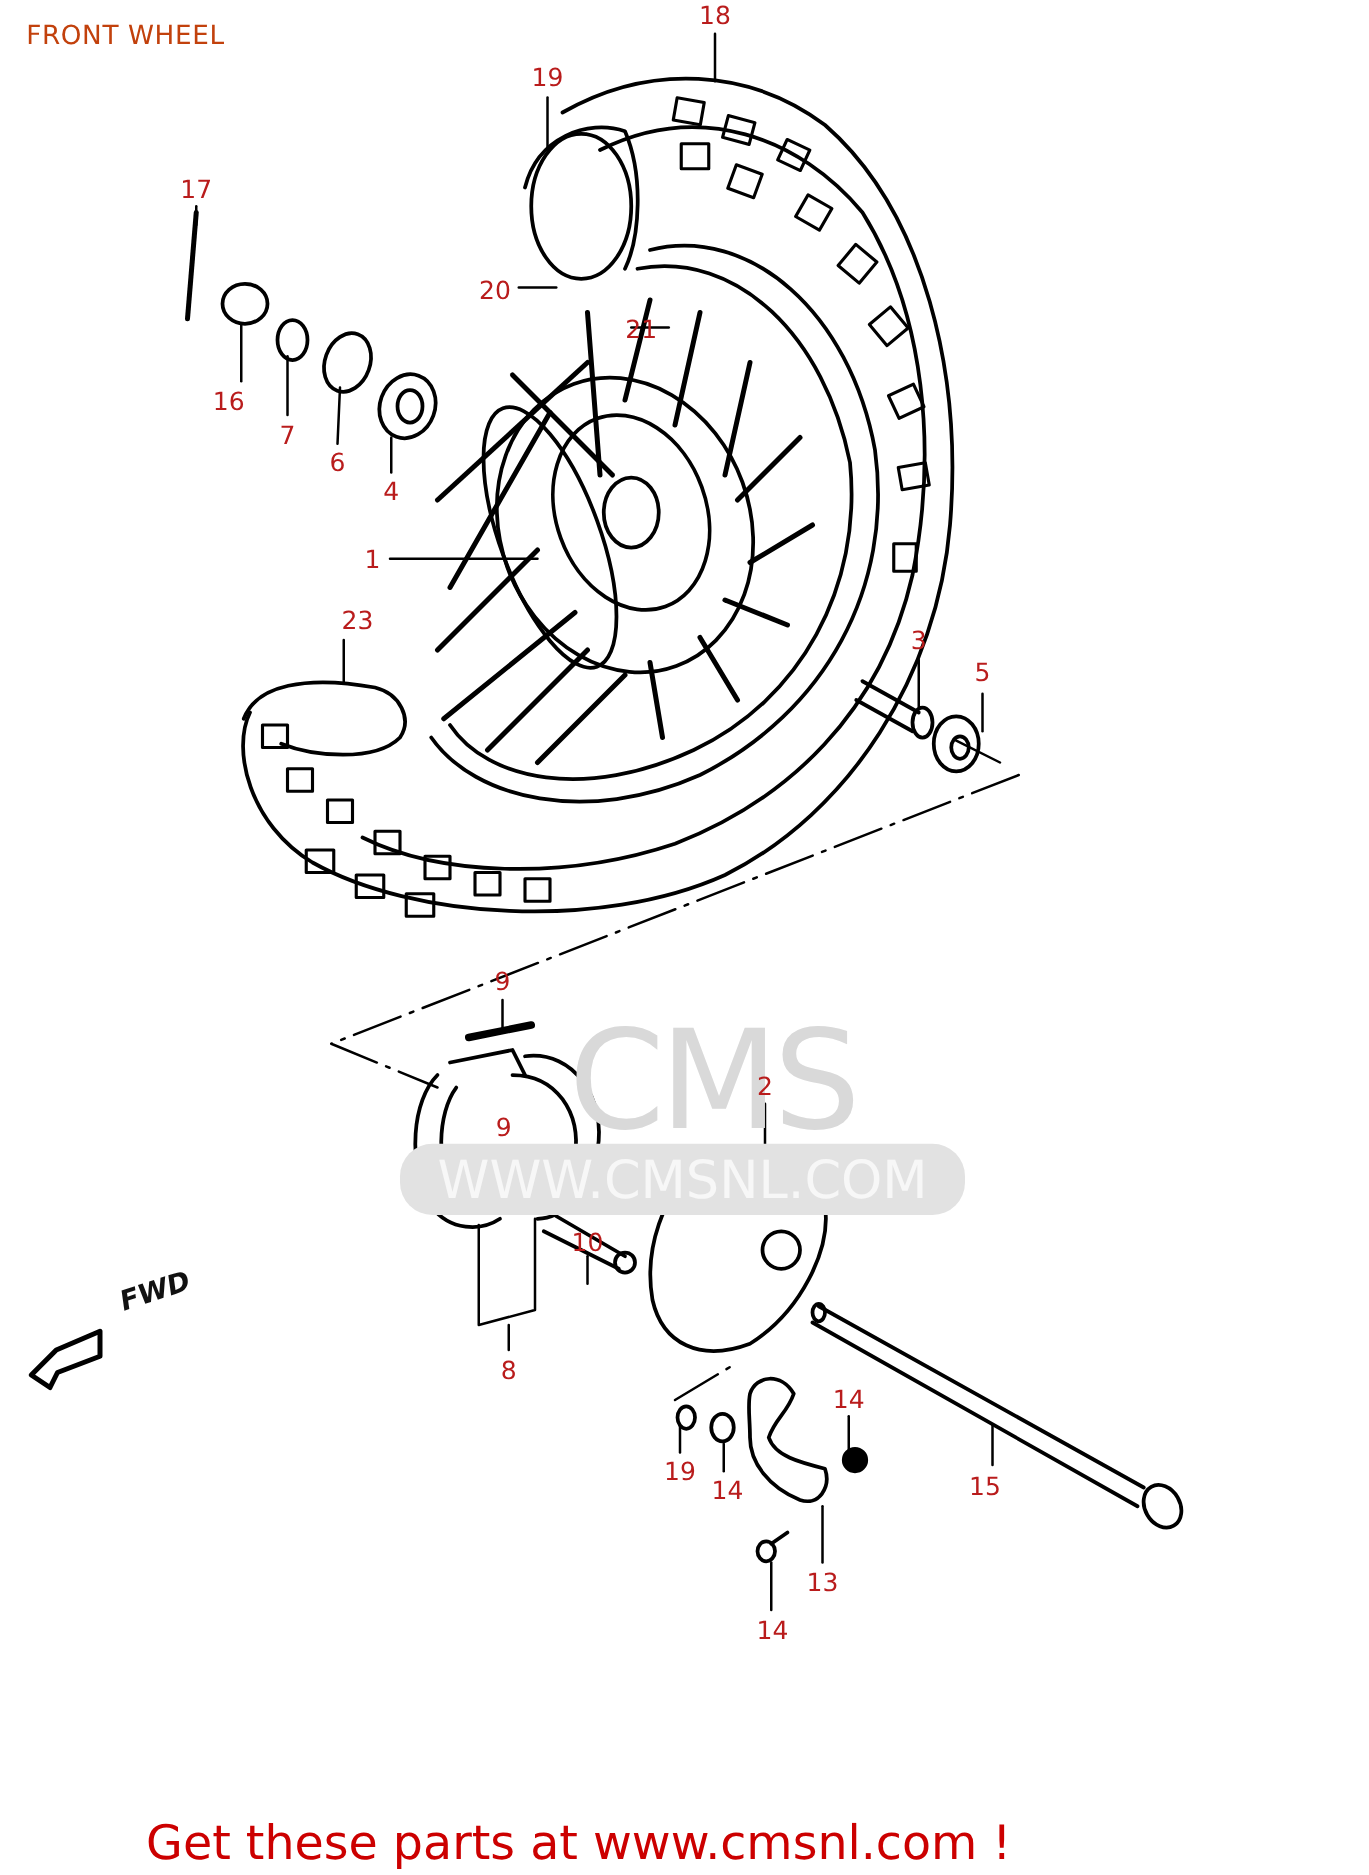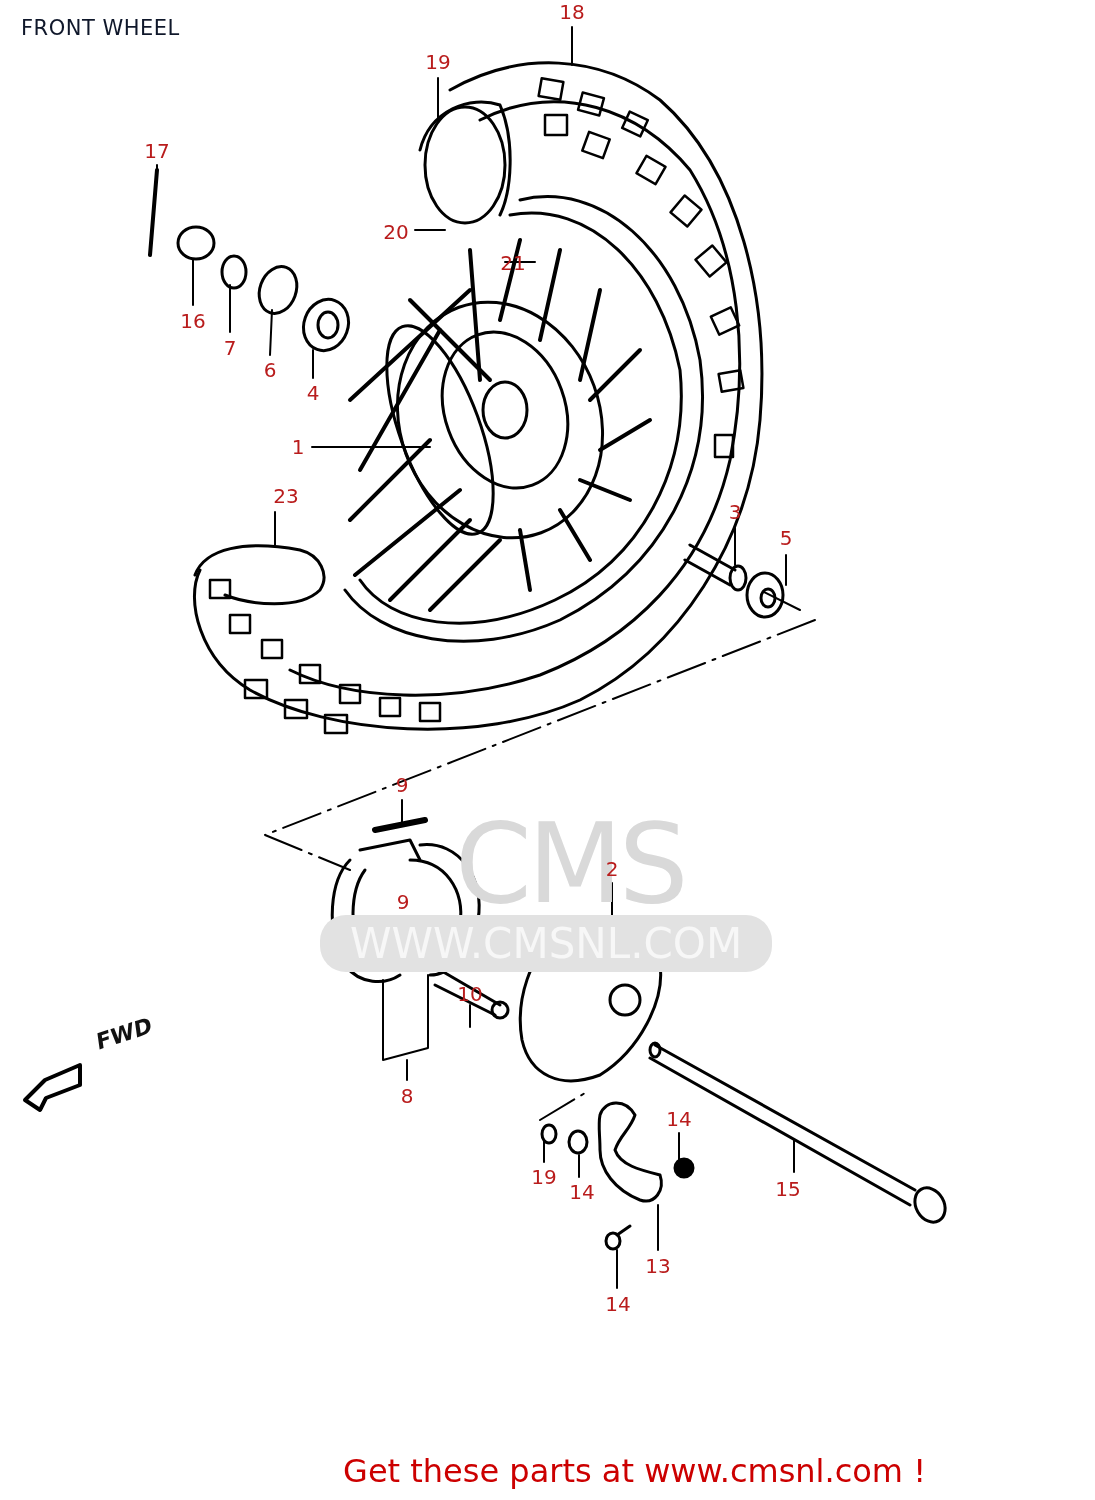--- a/index.html
+++ b/index.html
@@ -1,24 +1,24 @@
 <!DOCTYPE html>
 <html><head>
   <meta charset="utf-8">
   <style>
     html, body { margin: 0; padding: 0; background: #ffffff; }
     body { width: 1095px; height: 1500px; position: relative; overflow: hidden; font-family: "DejaVu Sans", sans-serif; }
-    .title { position: absolute; left: 21px; top: 16px; font-size: 21px; color: #0f172a; letter-spacing: 0.5px; font-family: "DejaVu Sans", sans-serif; }
+    .title { position: absolute; left: 21px; top: 16px; font-size: 21px; color: #c2410c; letter-spacing: 0.5px; font-family: "DejaVu Sans", sans-serif; }
     .diagram { position: absolute; left: 0; top: 0; width: 1095px; height: 1420px; }
     .label { position: absolute; font-family: "DejaVu Sans", sans-serif; font-size: 20px; color: #b91c1c; line-height: 1; transform: translate(-50%, 0); }
     .fwd { position: absolute; left: 95px; top: 1030px; font-family: "DejaVu Sans", sans-serif; font-weight: bold; font-size: 22px; color: #111; transform: rotate(-18deg) skewX(-10deg); transform-origin: left top; }
     .watermark { position: absolute; font-family: "DejaVu Sans", sans-serif; font-weight: normal; color: #d9d9d9; }
     .wm-cms { left: 455px; top: 800px; font-size: 110px; letter-spacing: -4px; }
     .wm-url { left: 320px; top: 915px; font-size: 42px; background: #e2e2e2; color: #f7f7f7; border-radius: 26px; padding: 4px 30px; }
-    .footer { position: absolute; left: 0; width: 926px; top: 1452px; text-align: right; font-family: "DejaVu Sans", sans-serif; font-size: 32px; color: #cc0000; }
+    .footer { position: absolute; left: 0; width: 926px; top: 1452px; text-align: center; font-family: "DejaVu Sans", sans-serif; font-size: 38px; color: #cc0000; }
   </style>
 </head>
 <body>
 
 <div class="title">FRONT WHEEL</div>
 
 <svg class="diagram" viewBox="0 0 1095 1420" xmlns="http://www.w3.org/2000/svg">
   <g fill="none" stroke="#000" stroke-width="3" stroke-linecap="round" stroke-linejoin="round">
 
     <g>
@@ -188,21 +188,21 @@
 <div class="watermark wm-cms">CMS</div>
 <div class="watermark wm-url">WWW.CMSNL.COM</div>
 
 <div class="fwd">FWD</div>
 
 <div class="label" style="left:572px;top:2px">18</div>
 <div class="label" style="left:438px;top:52px">19</div>
 <div class="label" style="left:396px;top:222px">20</div>
 <div class="label" style="left:513px;top:253px">21</div>
 <div class="label" style="left:157px;top:141px">17</div>
-<div class="label" style="left:193px;top:311px">16</div>
+<div class="label" style="left:183px;top:311px">16</div>
 <div class="label" style="left:230px;top:338px">7</div>
 <div class="label" style="left:270px;top:360px">6</div>
 <div class="label" style="left:313px;top:383px">4</div>
 <div class="label" style="left:298px;top:437px">1</div>
 <div class="label" style="left:286px;top:486px">23</div>
 <div class="label" style="left:735px;top:502px">3</div>
 <div class="label" style="left:786px;top:528px">5</div>
 <div class="label" style="left:402px;top:775px">9</div>
 <div class="label" style="left:612px;top:859px">2</div>
 <div class="label" style="left:403px;top:892px">9</div>

